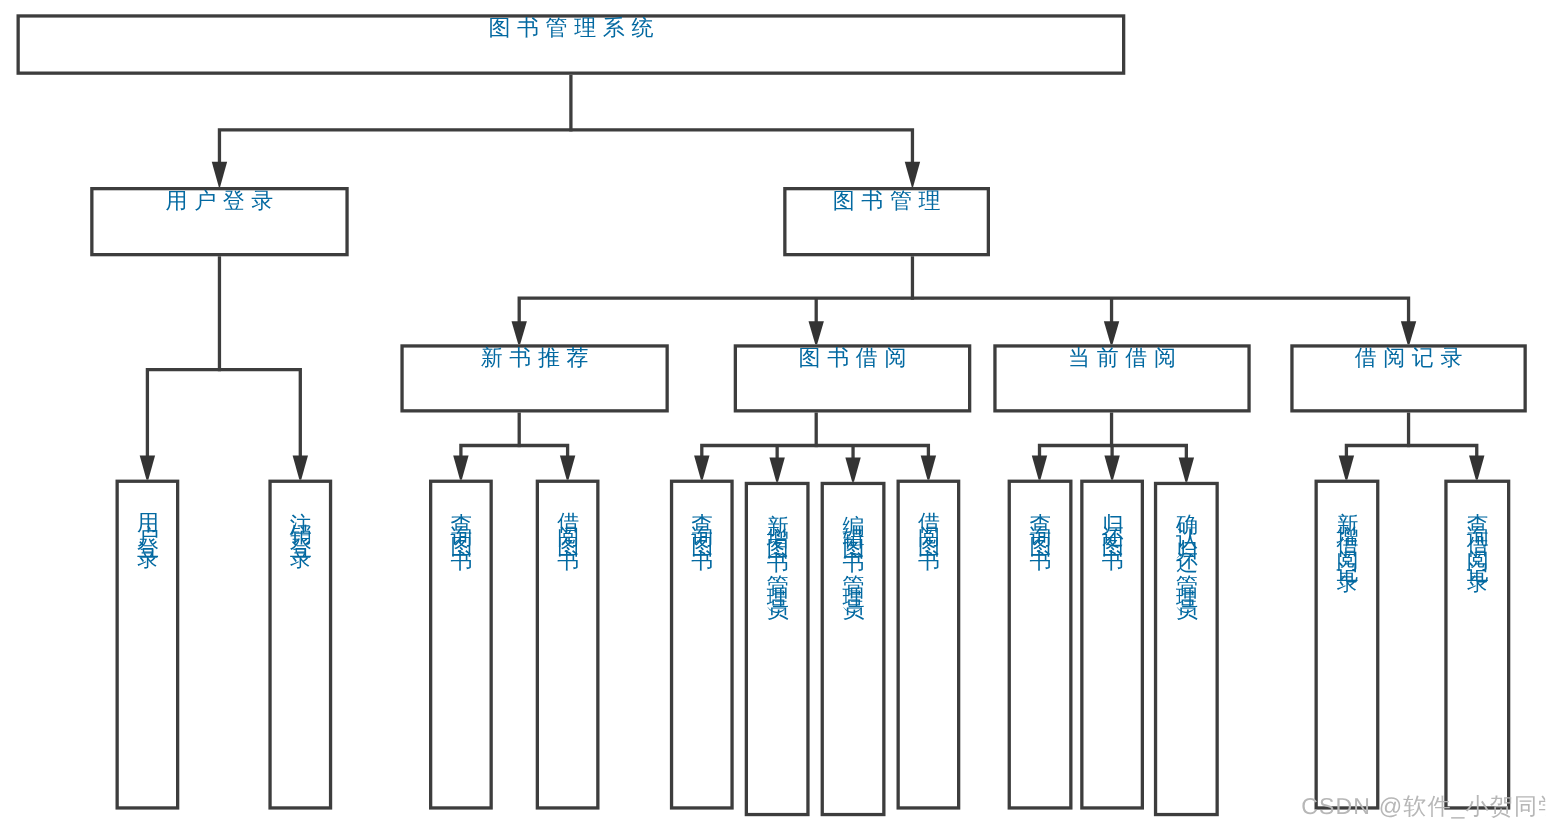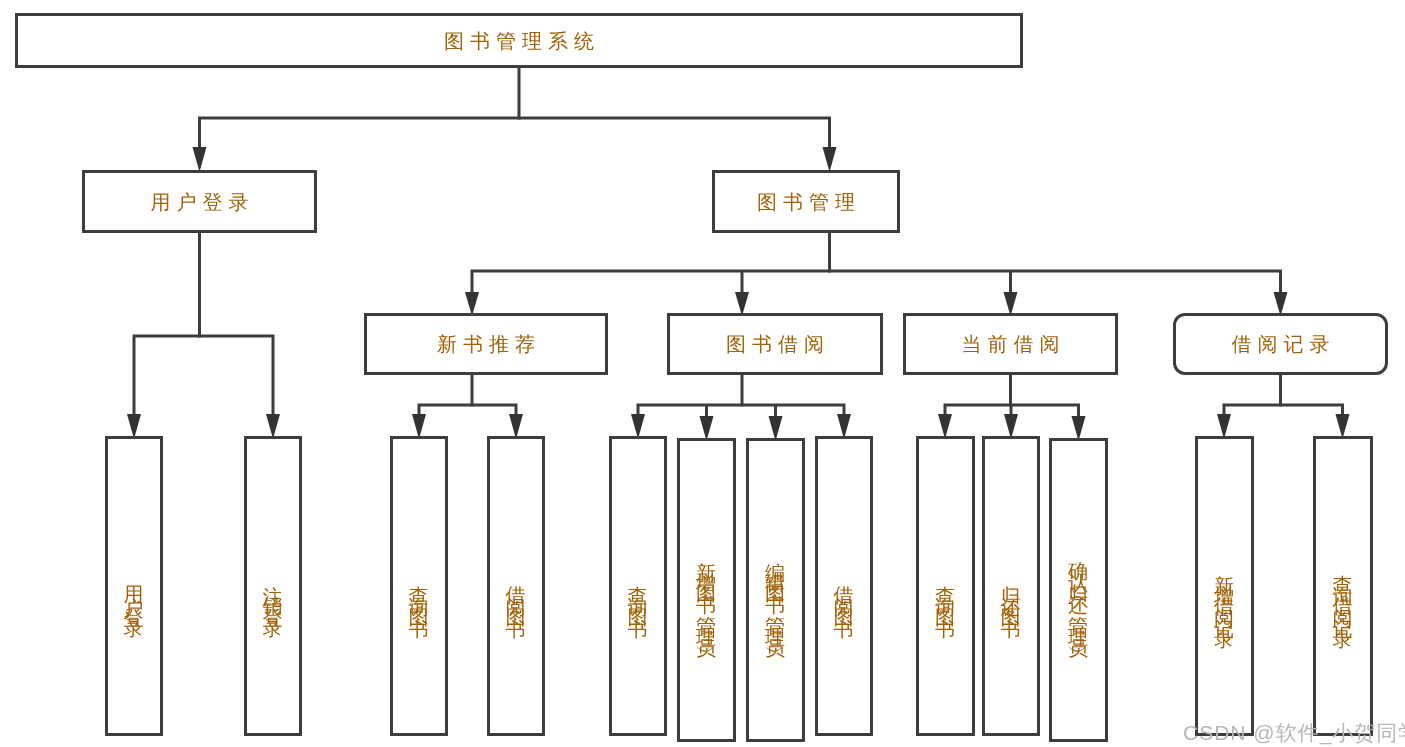--- a/index.html
+++ b/index.html
@@ -16,23 +16,23 @@
     position: absolute;
     left: 0; top: 0;
     width: 1405px; height: 747px;
     pointer-events: none;
   }
   .box {
     position: absolute;
     background: #ffffff;
     border: 3px solid #3d3d3d;
     display: flex;
-    align-items: center;
+    align-items: flex-start;
     justify-content: center;
-    color: #a16207;
+    color: #0369a1;
   }
   .hlabel {
     font-size: 20px;
     letter-spacing: 6px;
     padding-left: 6px;   
     white-space: nowrap;
     line-height: 1;
   }
   .vlabel {
     writing-mode: vertical-rl;
@@ -42,22 +42,22 @@
     margin-top: 11px;    
     white-space: nowrap;
     line-height: 1;
   }
   
   .n-root            { left: 15px;   top: 13px;  width: 1008px; height: 55px; }
   .n-user-login      { left: 82px;   top: 170px; width: 235px;  height: 63px; }
   .n-book-mgmt       { left: 712px;  top: 170px; width: 188px;  height: 63px; }
   .n-new-book        { left: 364px;  top: 313px; width: 244px;  height: 62px; }
   .n-book-borrow     { left: 634px;  top: 313px; width: 216px;  height: 62px; margin-left: 33px; }
-  .n-current-borrow  { left: 903px;  top: 313px; width: 215px;  height: 62px; }
-  .n-borrow-records  { left: 1173px; top: 313px; width: 215px;  height: 62px; border-radius: 12px; }
+  .n-current-borrow  { left: 903px;  top: 313px; width: 234px;  height: 62px; }
+  .n-borrow-records  { left: 1173px; top: 313px; width: 215px;  height: 62px; }
   .lf-user-login     { left: 105px;  top: 436px; width: 58px;  height: 300px; }
   .lf-logout         { left: 244px;  top: 436px; width: 58px;  height: 300px; }
   .lf-nb-query       { left: 390px;  top: 436px; width: 58px;  height: 300px; }
   .lf-nb-borrow      { left: 487px;  top: 436px; width: 58px;  height: 300px; }
   .lf-bb-query       { left: 609px;  top: 436px; width: 58px;  height: 300px; }
   .lf-bb-add         { left: 677px;  top: 438px; width: 59px;  height: 304px; }
   .lf-bb-edit        { left: 746px;  top: 438px; width: 59px;  height: 304px; }
   .lf-bb-borrow      { left: 815px;  top: 436px; width: 58px;  height: 300px; }
   .lf-cb-query       { left: 916px;  top: 436px; width: 59px;  height: 300px; }
   .lf-cb-return      { left: 982px;  top: 436px; width: 58px;  height: 300px; }

